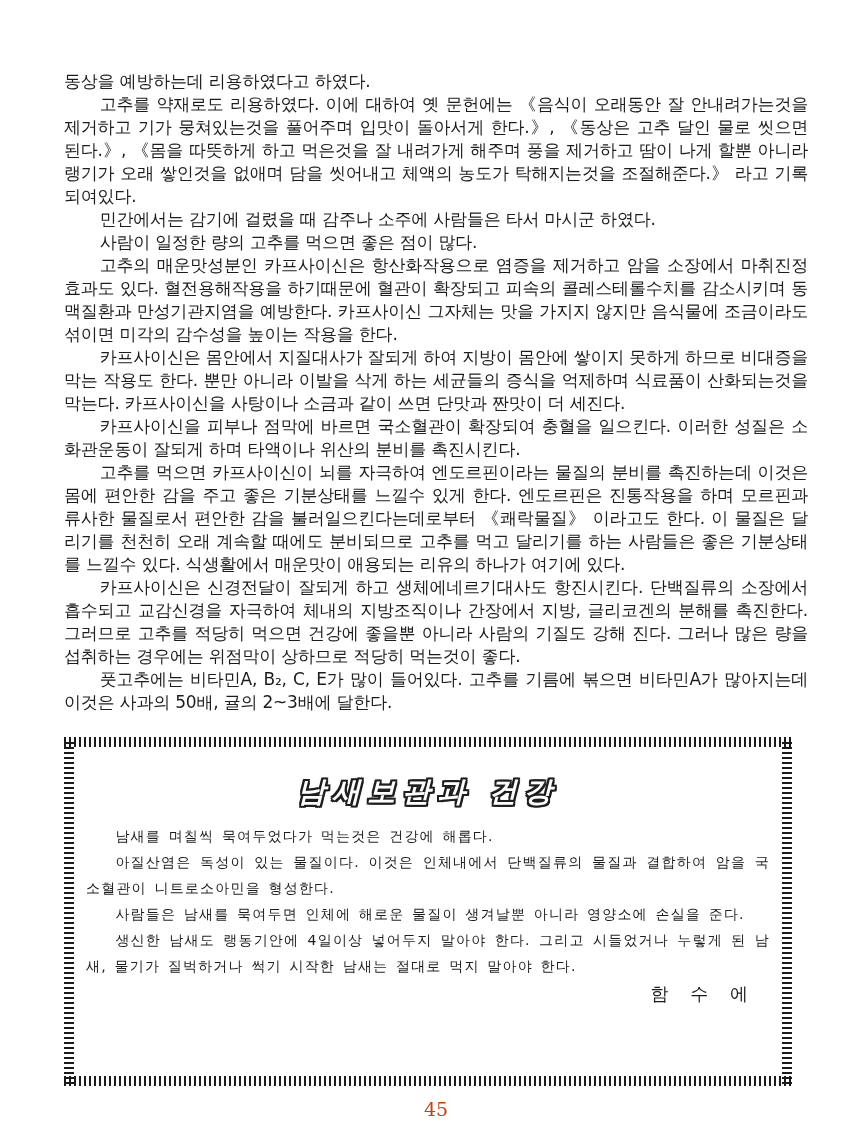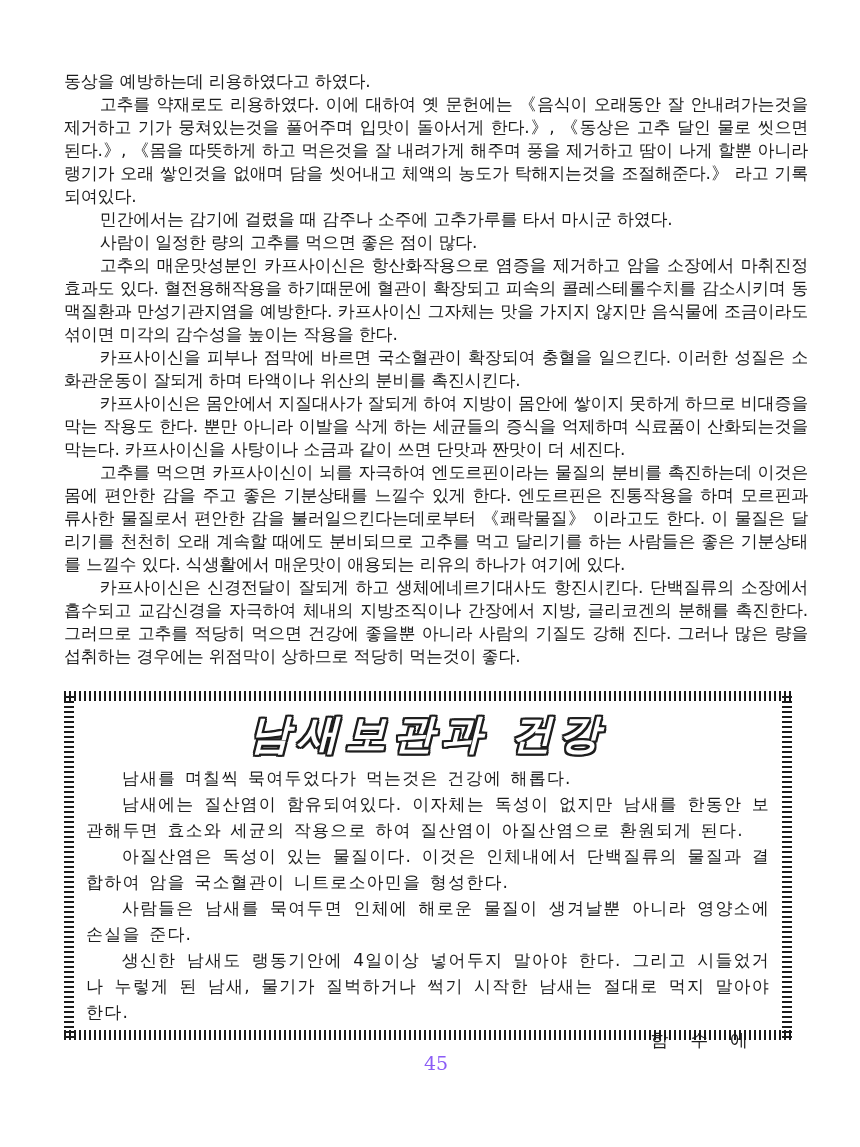--- a/index.html
+++ b/index.html
@@ -48,35 +48,35 @@
   .fb-bottom { bottom: 0; }
   .fb-left, .fb-right {
     top: 2px; bottom: 2px; width: 10px;
     background: repeating-linear-gradient(0deg, #1a1a1a 0 2px, transparent 2px 5px);
   }
   .fb-left { left: 0; }
   .fb-right { right: 0; }
 
   .box-title {
     text-align: center;
-    font-size: 41px;
+    font-size: 28px;
     line-height: 46px;
     font-weight: bold;
     font-style: italic;
     letter-spacing: 7px;
-    margin: 4px 0 8px 0;
+    margin: 16px 0 8px 0;
     color: #ffffff;
     text-shadow:
       -2px -2px 0 #1e1e1e, 2px -2px 0 #1e1e1e,
       -2px  2px 0 #1e1e1e, 2px  2px 0 #1e1e1e,
       -2px  0   0 #1e1e1e, 2px  0   0 #1e1e1e,
        0   -2px 0 #1e1e1e, 0    2px 0 #1e1e1e;
   }
   .box-body {
-    font-size: 17px;
+    font-size: 14px;
     line-height: 26px;
     text-align: justify;
     letter-spacing: 1.2px;
     word-spacing: 2px;
   }
   .box-body p {
     margin: 0;
     text-indent: 2.1em;
   }
   .box-signature {
@@ -86,51 +86,51 @@
     letter-spacing: 8px;
     padding-right: 14px;
     margin-top: 2px;
   }
   
   .page-number {
     margin-top: 12px;
     text-align: center;
     font-size: 19px;
     font-family: "DejaVu Serif", serif;
-    color: #8b5cf6;
+    color: #c2410c;
   }
 </style>
 </head>
 <body>
 
 <div class="page">
 
   <div class="article">
     <p class="noindent">동상을 예방하는데 리용하였다고 하였다.</p>
     <p>고추를 약재로도 리용하였다. 이에 대하여 옛 문헌에는 《음식이 오래동안 잘 안내려가는것을 제거하고 기가 뭉쳐있는것을 풀어주며 입맛이 돌아서게 한다.》, 《동상은 고추 달인 물로 씻으면 된다.》, 《몸을 따뜻하게 하고 먹은것을 잘 내려가게 해주며 풍을 제거하고 땀이 나게 할뿐 아니라 랭기가 오래 쌓인것을 없애며 담을 씻어내고 체액의 농도가 탁해지는것을 조절해준다.》 라고 기록되여있다.</p>
-    <p>민간에서는 감기에 걸렸을 때 감주나 소주에 고추가루를 타서 마시군 하였다.</p>
+    <p>민간에서는 감기에 걸렸을 때 감주나 소주에 사람들은 타서 마시군 하였다.</p>
     <p>사람이 일정한 량의 고추를 먹으면 좋은 점이 많다.</p>
     <p>고추의 매운맛성분인 카프사이신은 항산화작용으로 염증을 제거하고 암을 소장에서 마취진정효과도 있다. 혈전용해작용을 하기때문에 혈관이 확장되고 피속의 콜레스테롤수치를 감소시키며 동맥질환과 만성기관지염을 예방한다. 카프사이신 그자체는 맛을 가지지 않지만 음식물에 조금이라도 섞이면 미각의 감수성을 높이는 작용을 한다.</p>
+    <p>카프사이신은 몸안에서 지질대사가 잘되게 하여 지방이 몸안에 쌓이지 못하게 하므로 비대증을 막는 작용도 한다. 뿐만 아니라 이발을 삭게 하는 세균들의 증식을 억제하며 식료품이 산화되는것을 막는다. 카프사이신을 사탕이나 소금과 같이 쓰면 단맛과 짠맛이 더 세진다.</p>
     <p>카프사이신을 피부나 점막에 바르면 국소혈관이 확장되여 충혈을 일으킨다. 이러한 성질은 소화관운동이 잘되게 하며 타액이나 위산의 분비를 촉진시킨다.</p>
-    <p>카프사이신은 몸안에서 지질대사가 잘되게 하여 지방이 몸안에 쌓이지 못하게 하므로 비대증을 막는 작용도 한다. 뿐만 아니라 이발을 삭게 하는 세균들의 증식을 억제하며 식료품이 산화되는것을 막는다. 카프사이신을 사탕이나 소금과 같이 쓰면 단맛과 짠맛이 더 세진다.</p>
     <p>고추를 먹으면 카프사이신이 뇌를 자극하여 엔도르핀이라는 물질의 분비를 촉진하는데 이것은 몸에 편안한 감을 주고 좋은 기분상태를 느낄수 있게 한다. 엔도르핀은 진통작용을 하며 모르핀과 류사한 물질로서 편안한 감을 불러일으킨다는데로부터 《쾌락물질》 이라고도 한다. 이 물질은 달리기를 천천히 오래 계속할 때에도 분비되므로 고추를 먹고 달리기를 하는 사람들은 좋은 기분상태를 느낄수 있다. 식생활에서 매운맛이 애용되는 리유의 하나가 여기에 있다.</p>
     <p>카프사이신은 신경전달이 잘되게 하고 생체에네르기대사도 항진시킨다. 단백질류의 소장에서 흡수되고 교감신경을 자극하여 체내의 지방조직이나 간장에서 지방, 글리코겐의 분해를 촉진한다. 그러므로 고추를 적당히 먹으면 건강에 좋을뿐 아니라 사람의 기질도 강해 진다. 그러나 많은 량을 섭취하는 경우에는 위점막이 상하므로 적당히 먹는것이 좋다.</p>
+    <p>풋고추에는 비타민A, B₂, C, E가 많이 들어있다. 고추를 기름에 볶으면 비타민A가 많아지는데 이것은 사과의 50배, 귤의 2~3배에 달한다.</p>
   </div>
 
   <div class="fancy-box">
     <i class="fb-border fb-top"></i>
     <i class="fb-border fb-bottom"></i>
     <i class="fb-border fb-left"></i>
     <i class="fb-border fb-right"></i>
 
     <div class="box-title">남새보관과 건강</div>
 
     <div class="box-body">
       <p>남새를 며칠씩 묵여두었다가 먹는것은 건강에 해롭다.</p>
-      <p>남새에는 질산염이 함유되여있다. 이자체는 독성이 없지만 남새를 한동안 보관해두면 효소와 세균의 작용으로 하여 질산염이 아질산염으로 환원되게 된다.</p>
       <p>아질산염은 독성이 있는 물질이다. 이것은 인체내에서 단백질류의 물질과 결합하여 암을 국소혈관이 니트로소아민을 형성한다.</p>
       <p>사람들은 남새를 묵여두면 인체에 해로운 물질이 생겨날뿐 아니라 영양소에 손실을 준다.</p>
       <p>생신한 남새도 랭동기안에 4일이상 넣어두지 말아야 한다. 그리고 시들었거나 누렇게 된 남새, 물기가 질벅하거나 썩기 시작한 남새는 절대로 먹지 말아야 한다.</p>
     </div>
 
     <div class="box-signature">함 수 에</div>
   </div>
 
   <div class="page-number">45</div>
 

